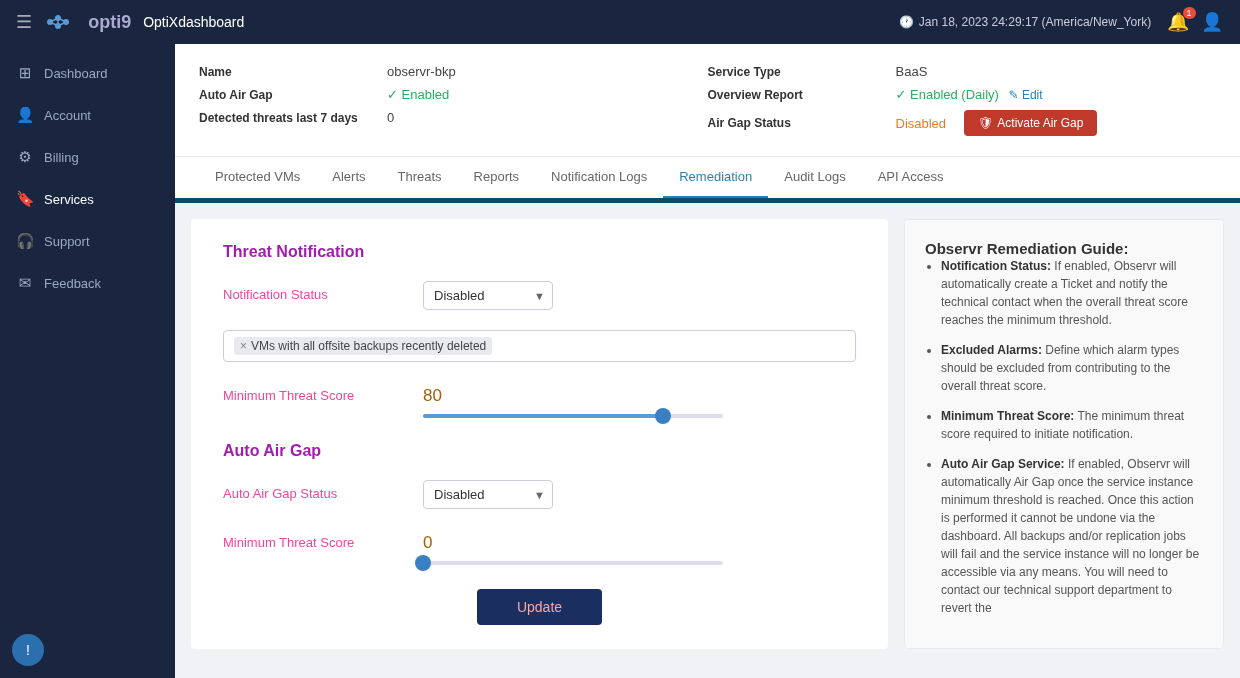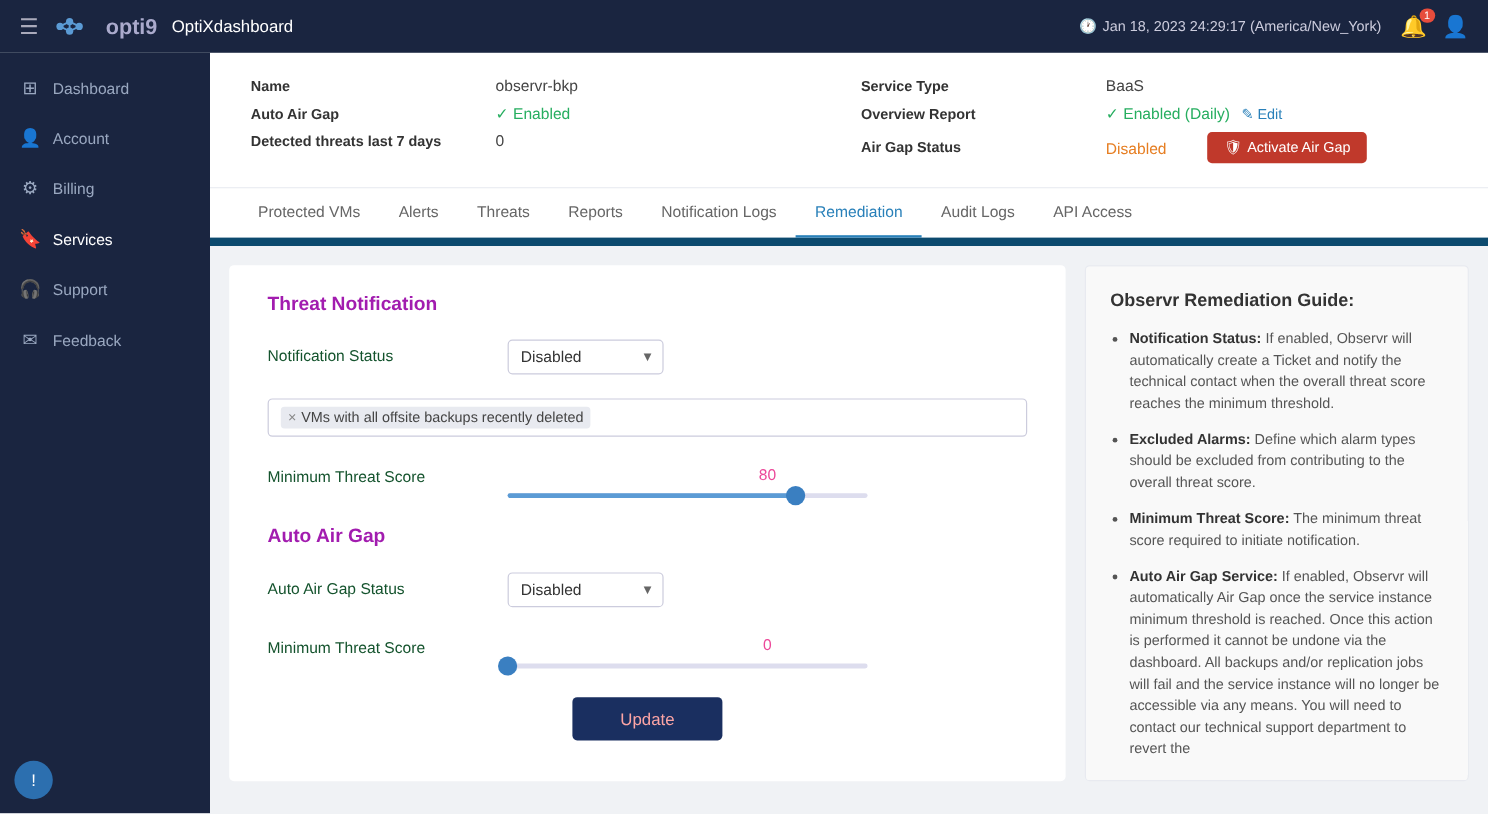--- a/index.html
+++ b/index.html
@@ -28,65 +28,65 @@
     
     .sidebar-bottom { margin-top: auto; padding: 12px; }
     .notif-circle { width: 32px; height: 32px; background: #2c6faf; border-radius: 50%; display: flex; align-items: center; justify-content: center; color: white; font-size: 14px; cursor: pointer; }
 
     
     .main { flex: 1; overflow-y: auto; background: #f0f2f5; }
 
     
     .info-card { background: white; margin: 0; padding: 16px 24px; border-bottom: 1px solid #e8eaf0; }
     .info-grid { display: grid; grid-template-columns: 1fr 1fr; gap: 8px 0; }
-    .info-row { display: flex; align-items: center; gap: 24px; padding: 4px 0; margin-left: 10px; }
+    .info-row { display: flex; align-items: center; gap: 8px; padding: 4px 0; }
     .info-label { font-weight: 600; font-size: 12px; color: #333; min-width: 180px; }
     .info-value { font-size: 13px; color: #444; }
     .info-value.enabled { color: #27ae60; }
     .info-value.disabled { color: #e67e22; }
 
     .btn-activate { background: #c0392b; color: white; border: none; padding: 6px 14px; border-radius: 4px; font-size: 12px; cursor: pointer; display: flex; align-items: center; gap: 4px; }
     .edit-link { color: #2980b9; cursor: pointer; font-size: 12px; margin-left: 6px; text-align: center; }
 
     
-    .tabs-bar { background: white; border-bottom: 7px solid #0c4a6e; padding: 0 24px; display: flex; gap: 0; }
+    .tabs-bar { background: white; border-bottom: 5px solid #0c4a6e; padding: 0 24px; display: flex; gap: 0; }
     .tab { padding: 12px 16px; font-size: 13px; color: #666; cursor: pointer; border-bottom: 2px solid transparent; white-space: nowrap; }
     .tab.active { color: #2980b9; border-bottom: 2px solid #2980b9; font-weight: 500; }
 
     
     .content-area { display: flex; gap: 0; padding: 0; }
     .form-panel { flex: 1; background: white; margin: 16px 0 16px 16px; border-radius: 4px; padding: 24px 32px; }
     .guide-panel { width: 320px; background: #f9f9f9; margin: 16px 16px 16px 16px; border-radius: 4px; padding: 20px; border: 1px solid #e8eaf0; overflow-y: auto; max-height: 430px; }
 
     
     .section-title { color: #a21caf; font-size: 16px; font-weight: 600; margin-bottom: 20px; }
     .form-row { display: flex; align-items: flex-start; margin-bottom: 20px; }
-    .form-label { width: 200px; font-size: 13px; color: #14532d; padding-top: 6px; flex-shrink: 0; }
+    .form-label { width: 200px; font-size: 13px; color: #ec4899; padding-top: 6px; flex-shrink: 0; }
     .form-control { flex: 1; }
 
     .select-wrapper { position: relative; display: inline-block; }
     .select-wrapper select { appearance: none; background: white; border: 1px solid #ccd; border-radius: 4px; padding: 6px 28px 6px 10px; font-size: 13px; color: #333; cursor: pointer; min-width: 130px; }
     .select-arrow { position: absolute; right: 8px; top: 50%; transform: translateY(-50%); pointer-events: none; color: #666; font-size: 11px; }
 
     .tag-input { border: 1px solid #ccd; border-radius: 4px; padding: 6px 10px; display: flex; align-items: center; gap: 6px; min-width: 460px; }
     .tag { background: #e8eaf0; border-radius: 3px; padding: 2px 6px; font-size: 12px; color: #444; display: flex; align-items: center; gap: 4px; }
     .tag-remove { cursor: pointer; color: #888; font-size: 12px; }
 
     .slider-container { padding-top: 4px; }
-    .slider-value { font-size: 13px; color: #ec4899; margin-bottom: 6px; text-align: center; }
+    .slider-value { font-size: 17px; color: #a16207; margin-bottom: 6px; }
     .slider-track { position: relative; height: 4px; background: #dde; border-radius: 2px; width: 300px; margin-top: 8px; }
     .slider-fill { position: absolute; left: 0; top: 0; height: 4px; background: #5b9bd5; border-radius: 2px; }
     .slider-thumb { position: absolute; top: 50%; transform: translate(-50%, -50%); width: 16px; height: 16px; background: #3a7fc1; border-radius: 50%; cursor: pointer; }
 
     .section-divider { margin: 24px 0; }
 
     .update-btn { background: #1a2f60; color: #fca5a5; border: none; padding: 10px 40px; border-radius: 4px; font-size: 14px; cursor: pointer; display: block; margin: 24px auto 0; }
 
     
-    .guide-title { font-size: 15px; font-weight: 600; color: #333; margin-bottom: 14px; }
+    .guide-title { font-size: 15px; font-weight: 600; color: #333; }
     .guide-list { list-style: disc; padding-left: 16px; }
     .guide-list li { font-size: 12px; color: #555; margin-bottom: 12px; line-height: 1.5; }
     .guide-list li strong { color: #333; }
   </style>
 </head>
 <body>
 
 <div class="header">
   <span class="header-menu-icon">☰</span>
   <div class="header-logo">

